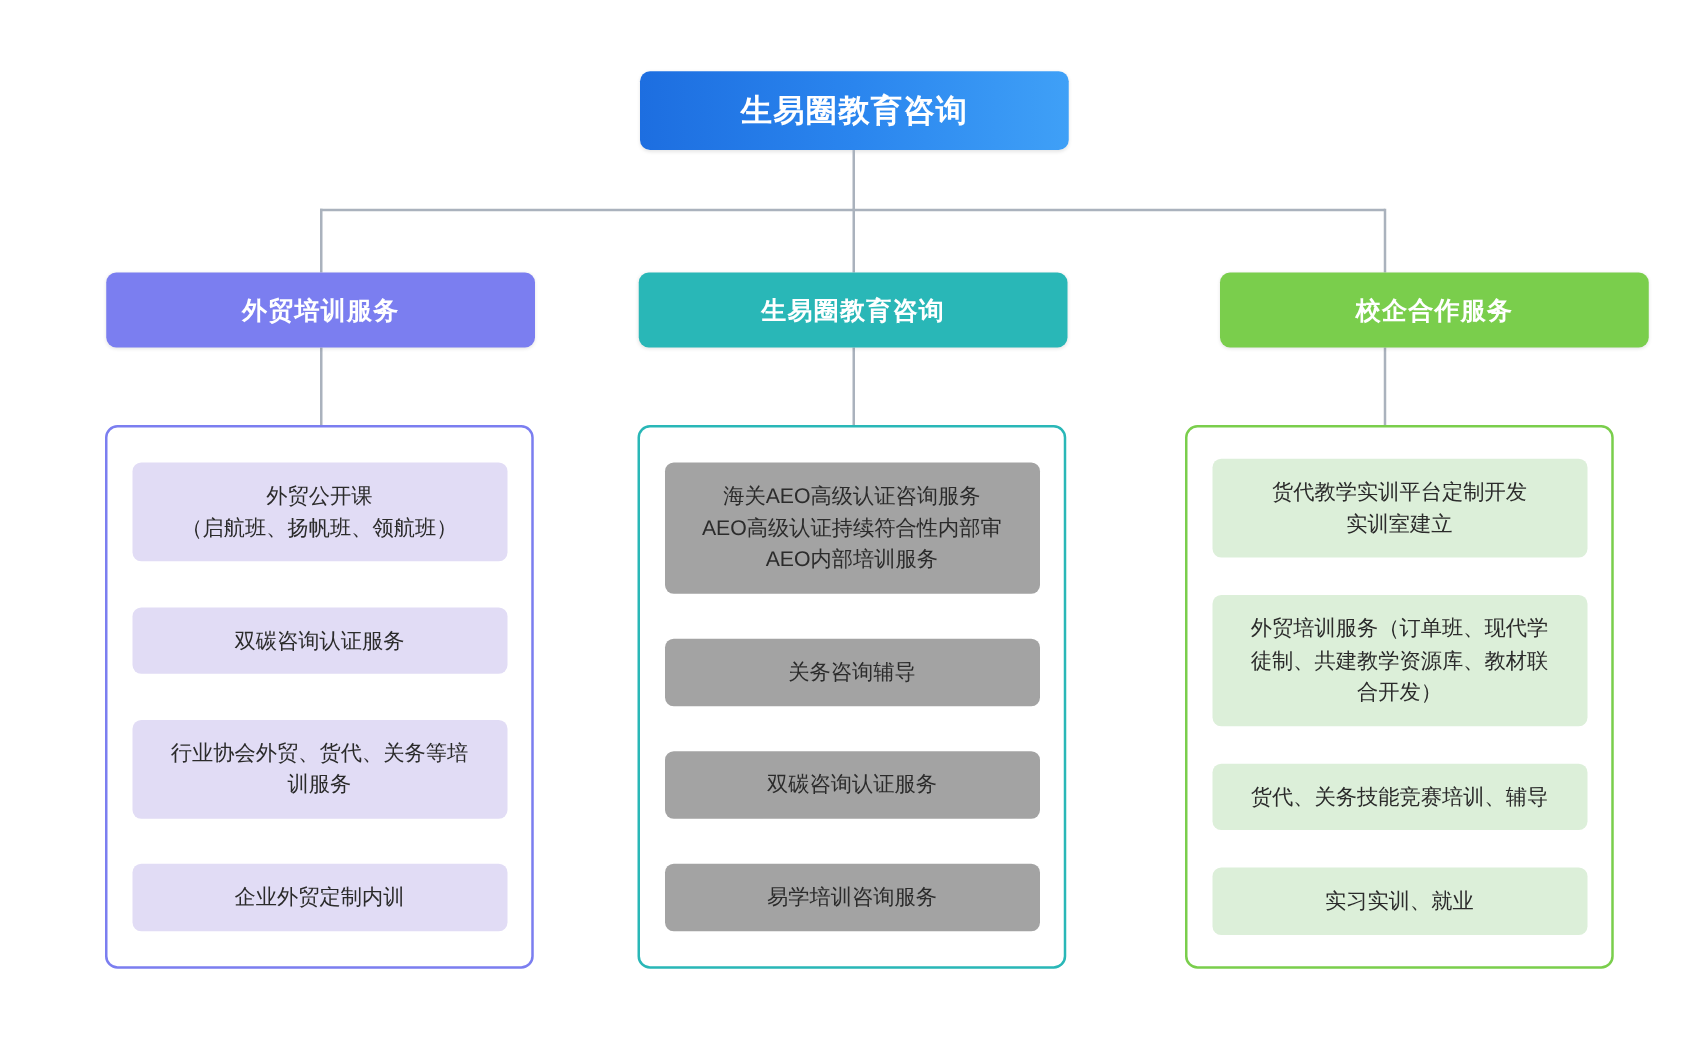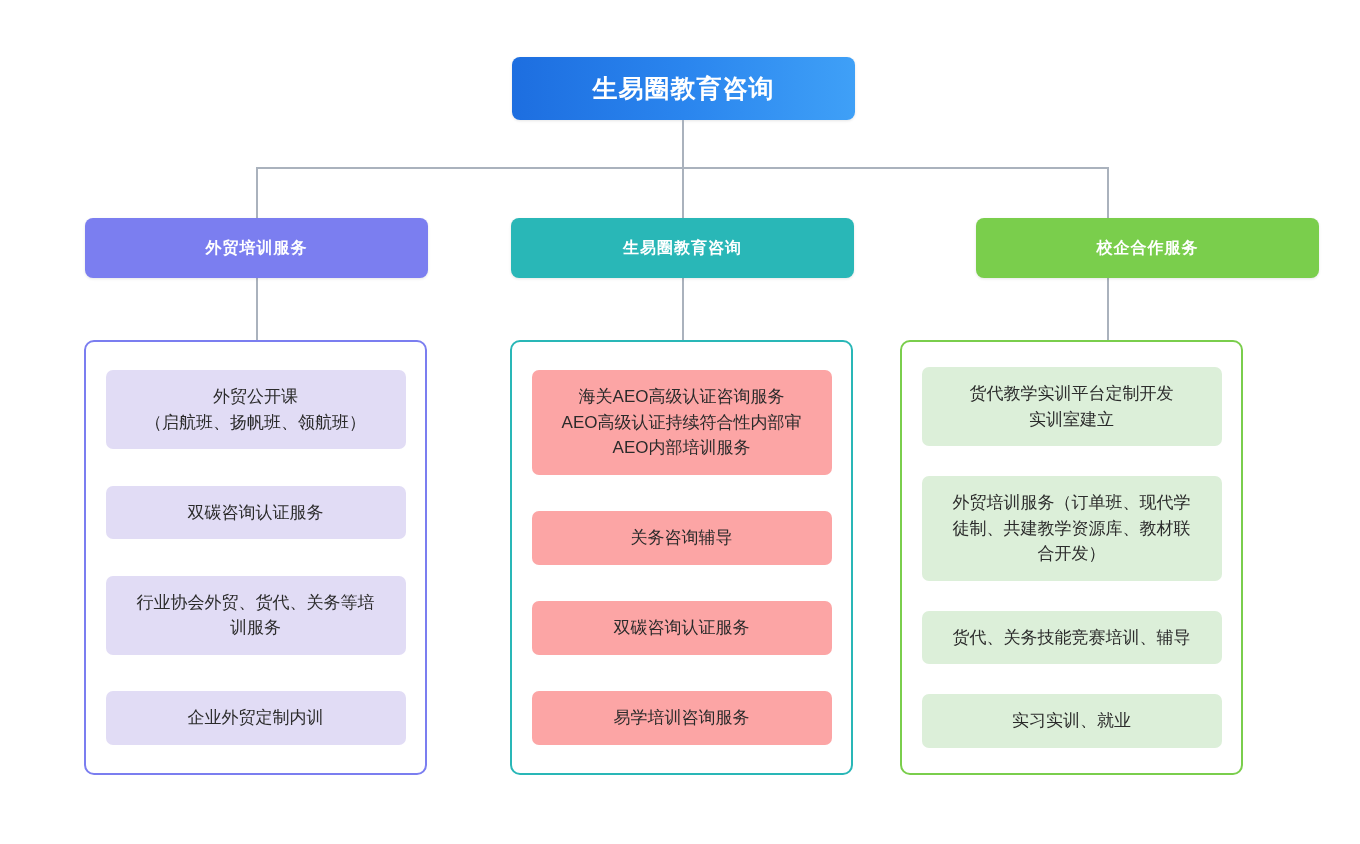--- a/index.html
+++ b/index.html
@@ -54,21 +54,21 @@
     width: 343px;
     height: 60px;
     border-radius: 8px;
     display: flex;
     align-items: center;
     justify-content: center;
     box-shadow: 0 1px 3px rgba(0,0,0,0.10);
   }
   .col-header .header-label {
     color: #ffffff;
-    font-size: 16px;
+    font-size: 20px;
     font-weight: bold;
     letter-spacing: 1px;
   }
   .col-header.c0 { left: 85px;  background: #7b7ef0; }
   .col-header.c1 { left: 511px; background: #29b7b7; }
   .col-header.c2 { left: 936px; background: #7ace4c; margin-left: 40px; }
 
   
   .col-container {
     position: absolute;
@@ -79,38 +79,38 @@
     border: 2px solid #c4b5fd;
     box-sizing: border-box;
     display: flex;
     flex-direction: column;
     justify-content: space-around;
     align-items: center;
     padding: 10px 0;
   }
   .col-container.c0 { left: 84px;  border-color: #7b7ef0; }
   .col-container.c1 { left: 510px; border-color: #29b7b7; }
-  .col-container.c2 { left: 900px; border-color: #7ace4c; }
+  .col-container.c2 { left: 948px; border-color: #7ace4c; }
 
   
   .item-card {
     width: 300px;
     border-radius: 7px;
     box-sizing: border-box;
     display: flex;
     align-items: center;
     justify-content: center;
     text-align: center;
     font-size: 17px;
     line-height: 1.5;
     color: #2b2b2b;
     padding: 14px 10px;
   }
   .col-container.c0 .item-card { background: #e1dcf5; }
-  .col-container.c1 .item-card { background: #fca5a5; }
+  .col-container.c1 .item-card { background: #a3a3a3; }
   .col-container.c2 .item-card { background: #dcefd9; }
 
   .item-card .line { display: block; white-space: nowrap; }
 </style>
 </head>
 <body>
 
 <div id="canvas">
 
   <div class="root-node">

